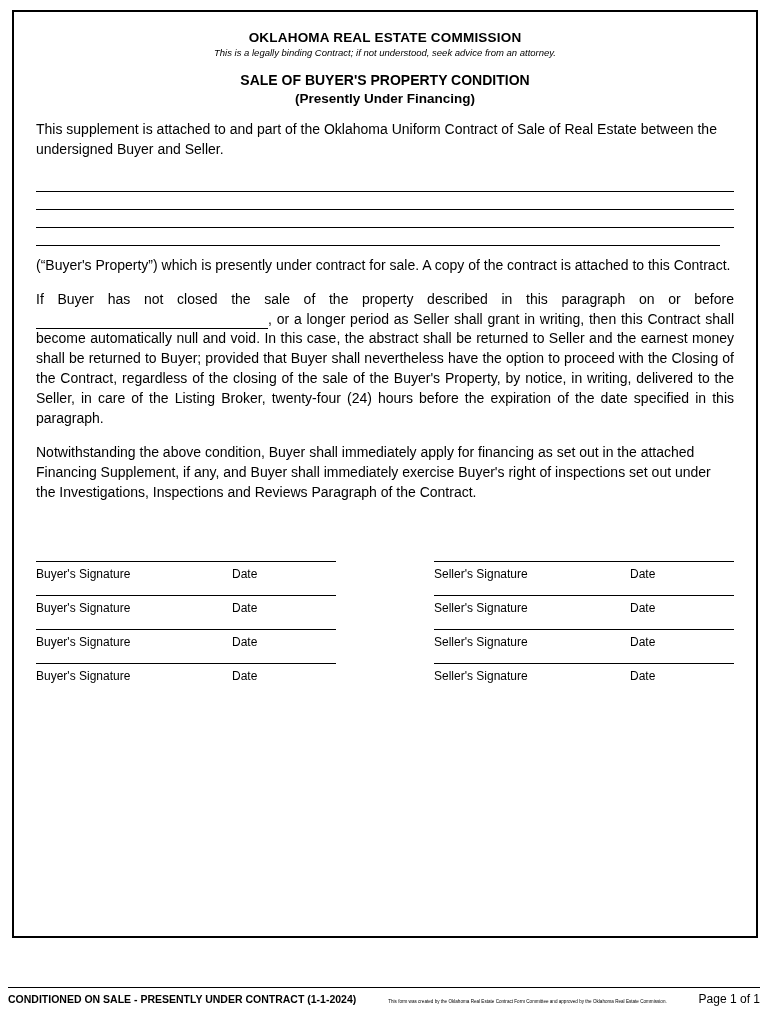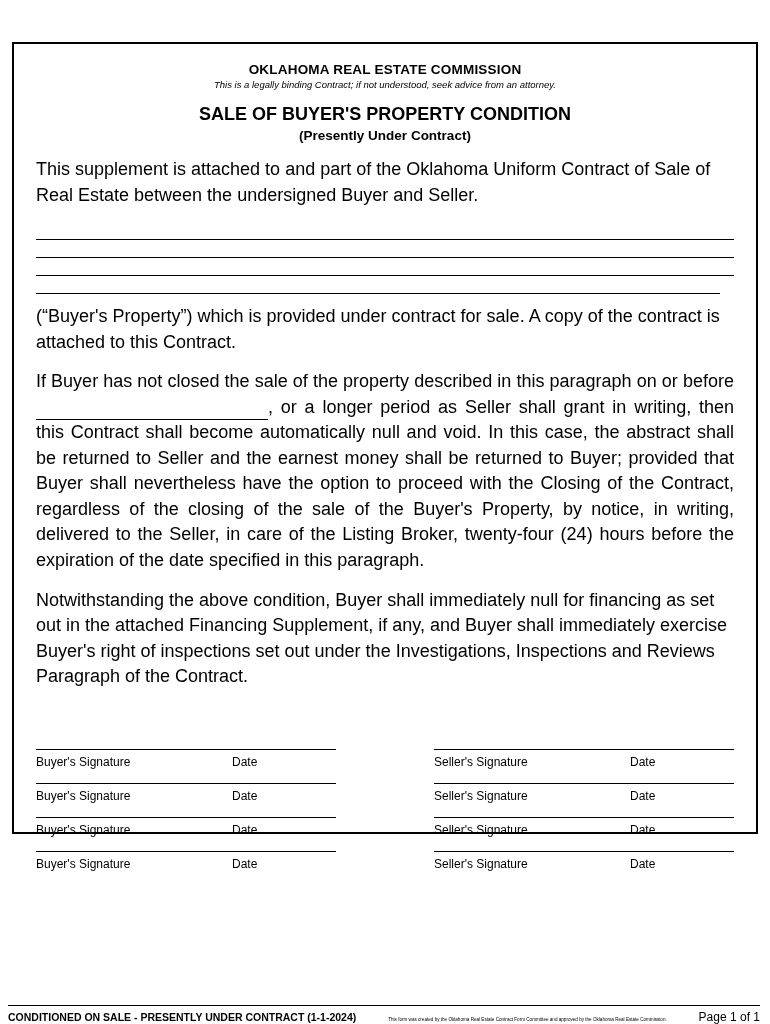--- a/index.html
+++ b/index.html
@@ -19,51 +19,50 @@
     width: 770px;
     height: 1024px;
     box-sizing: border-box;
     padding: 10px 12px 8px 12px;
   }
   .doc-frame {
     position: relative;
     box-sizing: border-box;
     border: 2px solid #000;
     width: 746px;
-    height: 792px;
+    height: 928px;
     padding: 14px 22px 0 22px;
-    margin-top: 32px;
   }
   .header {
     text-align: center;
   }
   .agency-title {
     font-size: 13.5px;
     font-weight: bold;
     letter-spacing: 0.2px;
     margin: 4px 0 2px 0;
   }
   .legal-note {
     font-size: 9.5px;
     font-style: italic;
     font-weight: normal;
     margin: 0 0 14px 0;
   }
   .form-title {
-    font-size: 18px;
+    font-size: 14px;
     font-weight: bold;
     margin: 0 0 3px 0;
   }
   .form-subtitle {
     font-size: 13.5px;
     font-weight: bold;
     margin: 0 0 14px 0;
   }
   .body-text {
-    font-size: 18px;
+    font-size: 14px;
     line-height: 1.42;
     margin: 0 0 14px 0;
     text-align: left;
   }
   .body-text.justify {
     text-align: justify;
   }
   .rule-group {
     margin: 4px 0 10px 0;
   }
@@ -105,21 +104,21 @@
   .sig-labels .name {
     width: 196px;
   }
   .sig-labels .date {
     width: 100px;
   }
   .footer {
     position: absolute;
     left: 0;
     right: 0;
-    bottom: 0;
+    bottom: 18px;
     padding: 0 10px 0 8px;
     box-sizing: border-box;
   }
   .footer-rule {
     border-top: 1px solid #000;
     margin-bottom: 4px;
   }
   .footer-inner {
     display: flex;
     align-items: baseline;
@@ -146,39 +145,39 @@
 </head>
 <body>
 
 <div class="page">
   <div class="doc-frame">
 
     <div class="header">
       <div class="agency-title">OKLAHOMA REAL ESTATE COMMISSION</div>
       <div class="legal-note">This is a legally binding Contract; if not understood, seek advice from an attorney.</div>
       <div class="form-title">SALE OF BUYER'S PROPERTY CONDITION</div>
-      <div class="form-subtitle">(Presently Under Contract)</div>
+      <div class="form-subtitle">(Presently Under Financing)</div>
     </div>
 
     <p class="body-text">This supplement is attached to and part of the Oklahoma Uniform Contract of Sale of Real Estate between the undersigned Buyer and Seller.</p>
 
 
     <div class="rule-group">
       <div class="rule"></div>
       <div class="rule"></div>
       <div class="rule"></div>
       <div class="rule short"></div>
     </div>
 
-    <p class="body-text">(“Buyer's Property”) which is provided under contract for sale.  A copy of the contract is attached to this Contract.</p>
+    <p class="body-text">(“Buyer's Property”) which is presently under contract for sale.  A copy of the contract is attached to this Contract.</p>
 
     <p class="body-text justify"><span>If Buyer has not closed the sale of the property described in this paragraph on or before</span>
       <span class="inline-blank"></span><span>, or a longer period as Seller shall grant in writing, then this Contract shall become automatically null and void. In this case, the abstract shall be returned to Seller and the earnest money shall be returned to Buyer; provided that Buyer shall nevertheless have the option to proceed with the Closing of the Contract, regardless of the closing of the sale of the Buyer's Property, by notice, in writing, delivered to the Seller, in care of the Listing Broker, twenty-four (24) hours before the expiration of the date specified in this paragraph.</span></p>
 
-    <p class="body-text">Notwithstanding the above condition, Buyer shall immediately null for financing as set out in the attached Financing Supplement, if any, and Buyer shall immediately exercise Buyer's right of inspections set out under the Investigations, Inspections and Reviews Paragraph of the Contract.</p>
+    <p class="body-text">Notwithstanding the above condition, Buyer shall immediately apply for financing as set out in the attached Financing Supplement, if any, and Buyer shall immediately exercise Buyer's right of inspections set out under the Investigations, Inspections and Reviews Paragraph of the Contract.</p>
 
     <div class="sig-area">
 
       <div class="sig-row">
         <div class="sig-col">
           <div class="sig-line"></div>
           <div class="sig-labels">
             <span class="name">Buyer's Signature</span>
             <span class="date">Date</span>
           </div>

